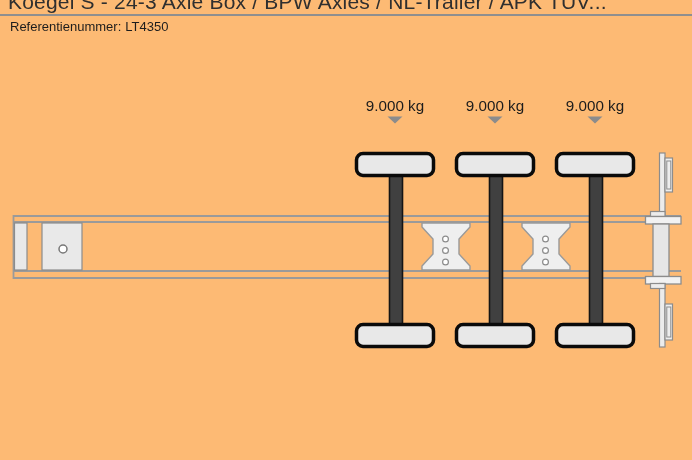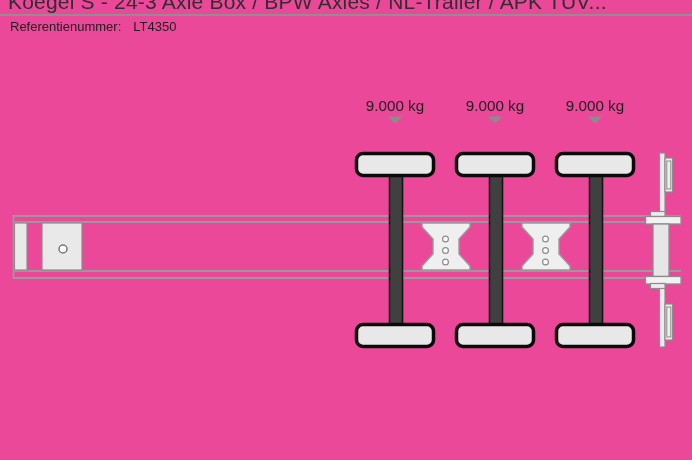--- a/index.html
+++ b/index.html
@@ -1,32 +1,32 @@
 <!DOCTYPE html>
 <html><head>
 <meta charset="utf-8">
 <style>
   html,body{margin:0;padding:0;}
   body{
     width:692px;height:460px;background:#ffffff;overflow:hidden;position:relative;
     font-family:"Liberation Sans", sans-serif;
   }
-  .page{position:absolute;inset:0;background:#ec4899;}
+  .page{position:absolute;inset:0;background:#fdba74;}
   .title{
     position:absolute;left:8px;top:-10px;width:684px;white-space:nowrap;overflow:hidden;
     font-size:21px;font-weight:400;color:#2f2f2f;letter-spacing:.2px;
   }
   .rule{
     position:absolute;left:0;top:14px;width:692px;height:0;
     border-top:2px solid #8f8f8f;
   }
   .ref{
     position:absolute;left:10px;top:19px;font-size:13px;color:#1d1d1d;line-height:16px;
   }
-  .ref .val{margin-left:12px;text-align:right;}
+  .ref .val{margin-left:4px;text-align:right;}
   svg.diagram{position:absolute;left:0;top:0;}
 </style>
 </head>
 <body>
 
 <div class="page">
 
   <div class="title">Koegel S - 24-3 Axle Box / BPW Axles / NL-Trailer / APK TÜV...</div>
   <div class="rule"></div>
 

